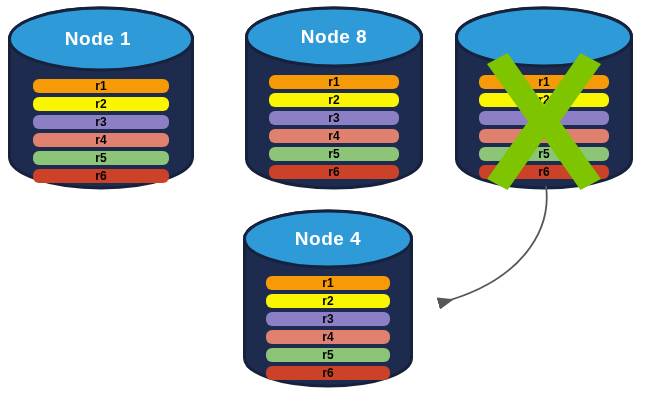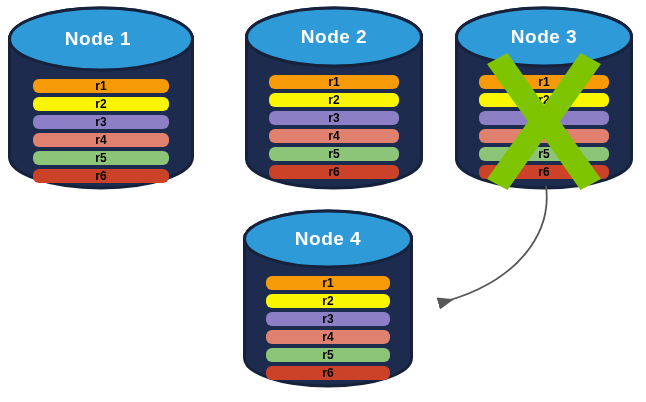--- a/index.html
+++ b/index.html
@@ -105,21 +105,21 @@
         <div class="row" style="left: 25px; top: 161px; width: 136px; height: 14px; background: rgb(204, 66, 40); font-size: 12px; color: rgb(0, 0, 0);">
           <span>r6</span>
         </div>
       </div>
     </div>
     <div class="node" style="left: 245px; top: 8px; width: 178px; height: 180px;">
       <svg class="node-svg" width="178" height="180" viewBox="0 0 178 180">
         <path d="M 1.5 29 L 1.5 151 A 87.5 29 0 0 0 176.5 151 L 176.5 29 A 87.5 29 0 0 0 1.5 29 Z" fill="#1D2B4F" stroke="#16213C" stroke-width="3"></path>
         <ellipse cx="89" cy="29" rx="87.5" ry="29" fill="#2F9AD8" stroke="#16213C" stroke-width="3"></ellipse>
       </svg>
-      <div class="node-title" style="top: 18px; font-size: 19px; color: rgb(255, 255, 255);">Node  2</div>
+      <div class="node-title" style="top: 18px; font-size: 19px; color: rgb(255, 255, 255);">Node  8</div>
       <div class="rows">
         <div class="row" style="left: 24px; top: 67px; width: 130px; height: 14px; background: rgb(247, 154, 8); font-size: 12px; color: rgb(0, 0, 0);">
           <span>r1</span>
         </div>
         <div class="row" style="left: 24px; top: 85px; width: 130px; height: 14px; background: rgb(250, 245, 0); font-size: 12px; color: rgb(0, 0, 0);">
           <span>r2</span>
         </div>
         <div class="row" style="left: 24px; top: 103px; width: 130px; height: 14px; background: rgb(141, 127, 198); font-size: 12px; color: rgb(0, 0, 0);">
           <span>r3</span>
         </div>
@@ -132,21 +132,20 @@
         <div class="row" style="left: 24px; top: 157px; width: 130px; height: 14px; background: rgb(204, 66, 40); font-size: 12px; color: rgb(0, 0, 0);">
           <span>r6</span>
         </div>
       </div>
     </div>
     <div class="node" style="left: 455px; top: 8px; width: 178px; height: 180px;">
       <svg class="node-svg" width="178" height="180" viewBox="0 0 178 180">
         <path d="M 1.5 29 L 1.5 151 A 87.5 29 0 0 0 176.5 151 L 176.5 29 A 87.5 29 0 0 0 1.5 29 Z" fill="#1D2B4F" stroke="#16213C" stroke-width="3"></path>
         <ellipse cx="89" cy="29" rx="87.5" ry="29" fill="#2F9AD8" stroke="#16213C" stroke-width="3"></ellipse>
       </svg>
-      <div class="node-title" style="top: 18px; font-size: 19px; color: rgb(255, 255, 255);">Node  3</div>
       <div class="rows">
         <div class="row" style="left: 24px; top: 67px; width: 130px; height: 14px; background: rgb(247, 154, 8); font-size: 12px; color: rgb(0, 0, 0);">
           <span>r1</span>
         </div>
         <div class="row" style="left: 24px; top: 85px; width: 130px; height: 14px; background: rgb(250, 245, 0); font-size: 12px; color: rgb(0, 0, 0);">
           <span>r2</span>
         </div>
         <div class="row" style="left: 24px; top: 103px; width: 130px; height: 14px; background: rgb(141, 127, 198); font-size: 12px; color: rgb(0, 0, 0);">
           <span>r3</span>
         </div>

